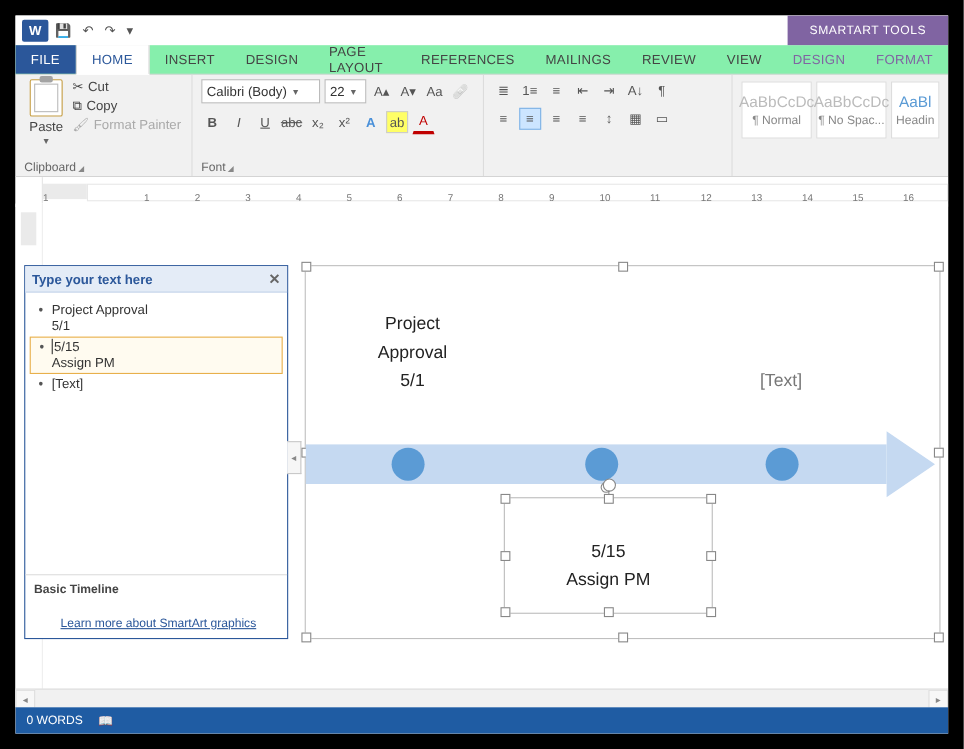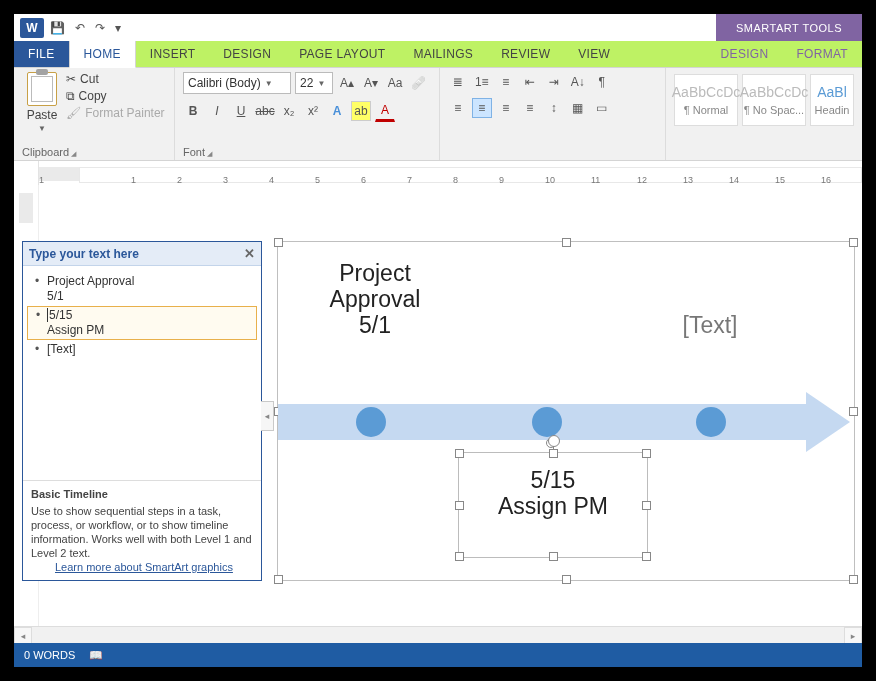--- a/index.html
+++ b/index.html
@@ -16,21 +16,21 @@
   }
   html,body{margin:0;padding:0;font-family:"Segoe UI","Helvetica Neue",Arial,sans-serif;font-size:12px;color:#222;background:#000;}
   .app{width:876px;height:681px;background:#fff;position:relative;overflow:hidden;border:14px solid #000;box-sizing:border-box;}
   
   .titlebar{height:27px;background:#fff;display:flex;align-items:center;position:relative;}
   .wlogo{width:24px;height:20px;margin:0 6px;background:#2B579A;color:#fff;display:flex;align-items:center;justify-content:center;font-weight:bold;border-radius:2px;font-size:12px;}
   .qat{display:flex;align-items:center;gap:10px;color:#555;}
   .qat span{cursor:default;}
   .tool-context{position:absolute;right:0;top:0;background:#8064A2;color:#fff;height:27px;display:flex;align-items:center;padding:0 20px;font-size:11px;letter-spacing:.5px;}
   
-  .tabs{height:26px;background:#bef264;display:flex;align-items:flex-end;border-bottom:1px solid var(--light-border);}
+  .tabs{height:26px;background:#86efac;display:flex;align-items:flex-end;border-bottom:1px solid var(--light-border);}
   .tab{padding:0 14px;height:26px;display:flex;align-items:center;color:#444;font-size:12px;letter-spacing:.3px;}
   .tab.file{background:var(--word-blue);color:#fff;}
   .tab.active{background:#fff;border:1px solid var(--light-border);border-bottom:1px solid #fff;color:#2B579A;margin-bottom:-1px;}
   .tab.context{color:#8064A2;}
   .tabs-right{margin-left:auto;display:flex;}
   
   .ribbon{height:92px;background:var(--ribbon-bg);border-bottom:1px solid var(--light-border);display:flex;}
   .group{border-right:1px solid #dcdcdc;padding:4px 8px 2px 8px;display:flex;flex-direction:column;justify-content:space-between;}
   .group-label{text-align:left;color:#666;font-size:11px;padding-top:2px;}
   .group-label::after{content:" \25E2";font-size:7px;color:#888;}
@@ -83,21 +83,21 @@
   .canvas{position:absolute;left:263px;top:56px;width:576px;height:338px;border:1px solid #bfbfbf;background:#fff;}
   .sel-handle{position:absolute;width:7px;height:7px;background:#fff;border:1px solid #888;}
   .canvas .h1{left:-4px;top:-4px;} .canvas .h2{left:50%;top:-4px;margin-left:-4px;} .canvas .h3{right:-4px;top:-4px;}
   .canvas .h4{left:-4px;top:50%;margin-top:-4px;} .canvas .h5{right:-4px;top:50%;margin-top:-4px;}
   .canvas .h6{left:-4px;bottom:-4px;} .canvas .h7{left:50%;bottom:-4px;margin-left:-4px;} .canvas .h8{right:-4px;bottom:-4px;}
   .arrow-shape{position:absolute;left:0;top:150px;width:100%;height:60px;}
   .arrow-body{position:absolute;left:0;top:12px;height:36px;width:528px;background:var(--smart-arrow);}
   .arrow-head{position:absolute;left:528px;top:0;width:0;height:0;border-top:30px solid transparent;border-bottom:30px solid transparent;border-left:44px solid var(--smart-arrow);}
   .dot{position:absolute;width:30px;height:30px;border-radius:50%;background:var(--smart-accent);top:165px;}
   .d1{left:78px;} .d2{left:254px;} .d3{left:418px;}
-  .sa-text{position:absolute;font-size:23px;color:#222;text-align:center;line-height:26px;}
+  .sa-text{position:absolute;font-size:16px;color:#222;text-align:center;line-height:26px;margin-top:22px;}
   .t1{left:32px;top:18px;width:130px;}
   .t3{left:372px;top:70px;width:120px;color:#777;}
   
   .shape-sel{position:absolute;left:180px;top:210px;width:188px;height:104px;border:1px solid #bcbcbc;}
   .shape-sel .sa-text{position:static;padding-top:14px;}
   .shape-sel .sel-handle{}
   .shape-sel .sh1{left:-4px;top:-4px;} .shape-sel .sh2{left:50%;top:-4px;margin-left:-4px;} .shape-sel .sh3{right:-4px;top:-4px;}
   .shape-sel .sh4{left:-4px;top:50%;margin-top:-4px;} .shape-sel .sh5{right:-4px;top:50%;margin-top:-4px;}
   .shape-sel .sh6{left:-4px;bottom:-4px;} .shape-sel .sh7{left:50%;bottom:-4px;margin-left:-4px;} .shape-sel .sh8{right:-4px;bottom:-4px;}
   .rot{position:absolute;left:50%;top:-18px;margin-left:-5px;width:10px;height:10px;border:1px solid #888;border-radius:50%;background:#fff;}
@@ -125,20 +125,21 @@
     </div>
     <div class="tool-context">SMARTART TOOLS</div>
   </div>
 
   <div class="tabs">
     <div class="tab file">FILE</div>
     <div class="tab active">HOME</div>
     <div class="tab">INSERT</div>
     <div class="tab">DESIGN</div>
     <div class="tab">PAGE LAYOUT</div>
+    <div class="tab">REFERENCES</div>
     <div class="tab">MAILINGS</div>
     <div class="tab">REVIEW</div>
     <div class="tab">VIEW</div>
     <div class="tabs-right">
       <div class="tab context">DESIGN</div>
       <div class="tab context">FORMAT</div>
     </div>
   </div>
 
   <div class="ribbon">
@@ -280,21 +281,21 @@
         <span>Type your text here</span>
         <span class="pane-close">✕</span>
       </div>
       <div class="pane-list" id="pane-list">
           <div class="bullet-item"><span>Project Approval</span><span class="sub">5/1</span></div>
           <div class="bullet-item active"><span class="caret"></span><span>5/15</span><span class="sub">Assign PM</span></div>
           <div class="bullet-item"><span>[Text]</span></div>
         </div>
       <div class="pane-footer">
         <b>Basic Timeline</b>
-        <span>Use to show sequential steps in a task, process, or workflow, or to show timeline information. Works well with both Level 1 and Level 2 text.</span><br>
+        <br>
         <a href="#">Learn more about SmartArt graphics</a>
       </div>
     </div>
     <div class="pane-toggle">◂</div>
 
     <div class="canvas">
       <div class="sel-handle h1"></div>
       <div class="sel-handle h2"></div>
       <div class="sel-handle h3"></div>
       <div class="sel-handle h4"></div>

